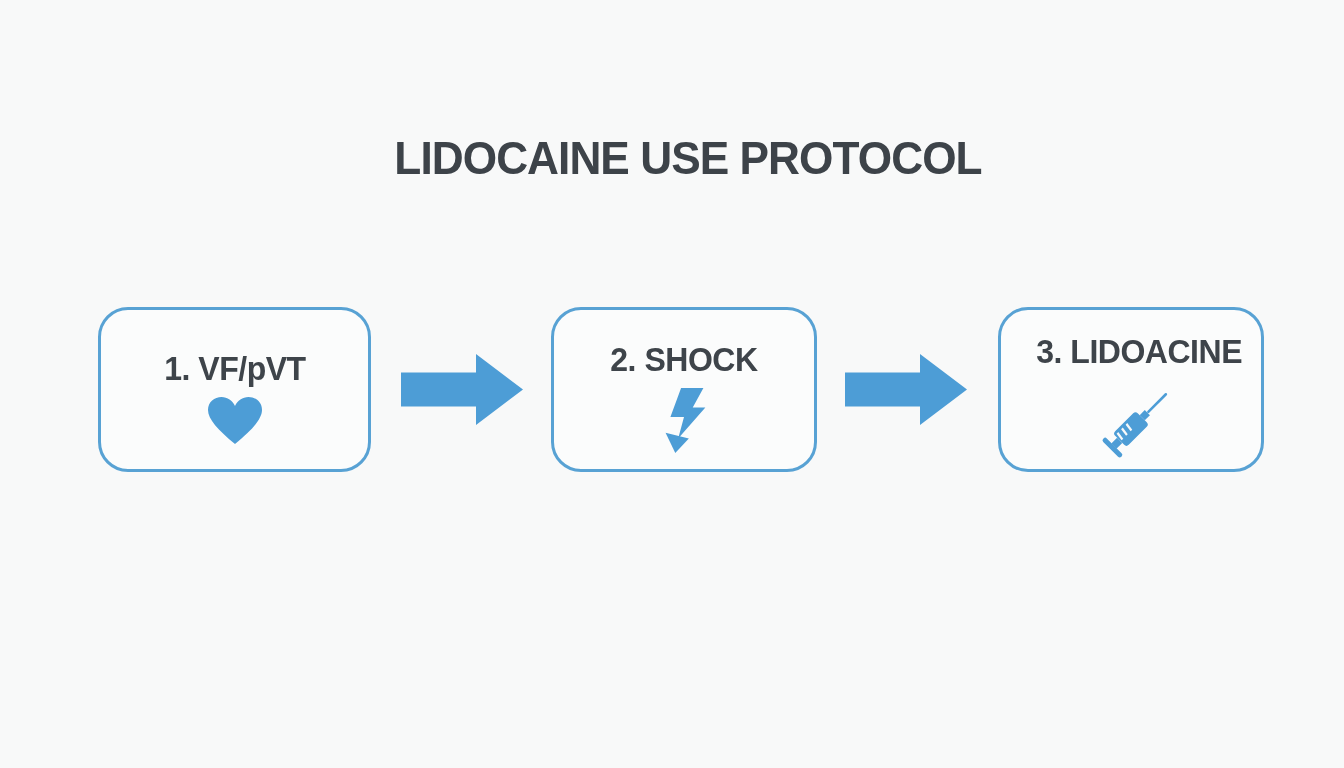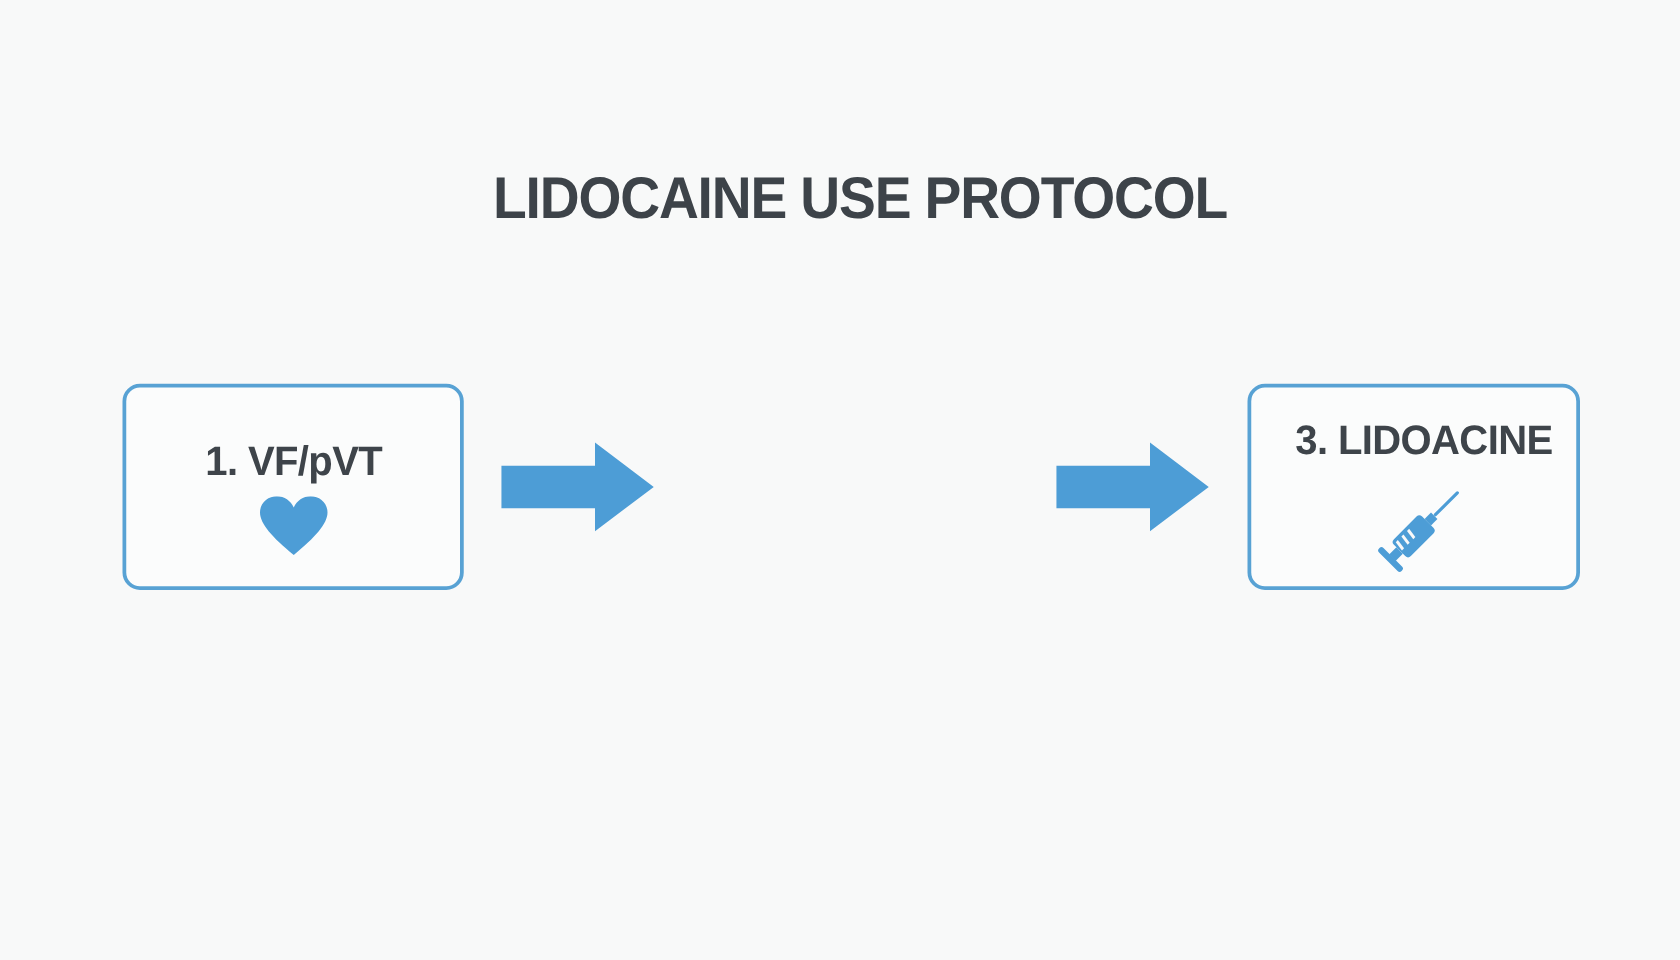--- a/index.html
+++ b/index.html
@@ -29,21 +29,21 @@
     transform: scaleX(0.94);
     transform-origin: center;
     white-space: nowrap;
   }
   .step-box {
     position: absolute;
     top: 307px;
     height: 165px;
     box-sizing: border-box;
     border: 3.5px solid #58a2d4;
-    border-radius: 14px;
+    border-radius: 30px;
     background: #fbfcfc;
     display: flex;
     flex-direction: column;
     align-items: center;
     justify-content: center;
     padding-top: 18px;
     gap: 12px;
   }
   .step-box.box-1 { left: 82px;  width: 273px; }
   .step-box.box-2 { left: 535px; width: 266px; }
@@ -87,20 +87,29 @@
       </svg>
     </div>
   </div>
 
   <div class="flow-arrow arrow-1">
     <svg width="123" height="73" viewBox="0 0 123 73" aria-hidden="true">
       <polygon fill="#4d9dd6" points="0,19.5 75,19.5 75,1 122,36.5 75,72 75,53.5 0,53.5"></polygon>
     </svg>
   </div>
 
+  <div class="step-box box-2">
+    <div class="step-label">2. SHOCK</div>
+    <div class="step-icon">
+      <svg width="46" height="66" viewBox="0 0 44 68" aria-hidden="true">
+        <path fill="#4d9dd6" d="M19 0 L42 0 L31 20 L44 20 L16 52 L22 30 L8 30 Z"></path>
+        <path fill="#4d9dd6" d="M13 67 L3 46 L27 52 Z"></path>
+      </svg>
+    </div>
+  </div>
 
   <div class="flow-arrow arrow-2">
     <svg width="123" height="73" viewBox="0 0 123 73" aria-hidden="true">
       <polygon fill="#4d9dd6" points="0,19.5 75,19.5 75,1 122,36.5 75,72 75,53.5 0,53.5"></polygon>
     </svg>
   </div>
 
   <div class="step-box box-3">
     <div class="step-label">3. LIDOACINE</div>
     <div class="step-icon">

